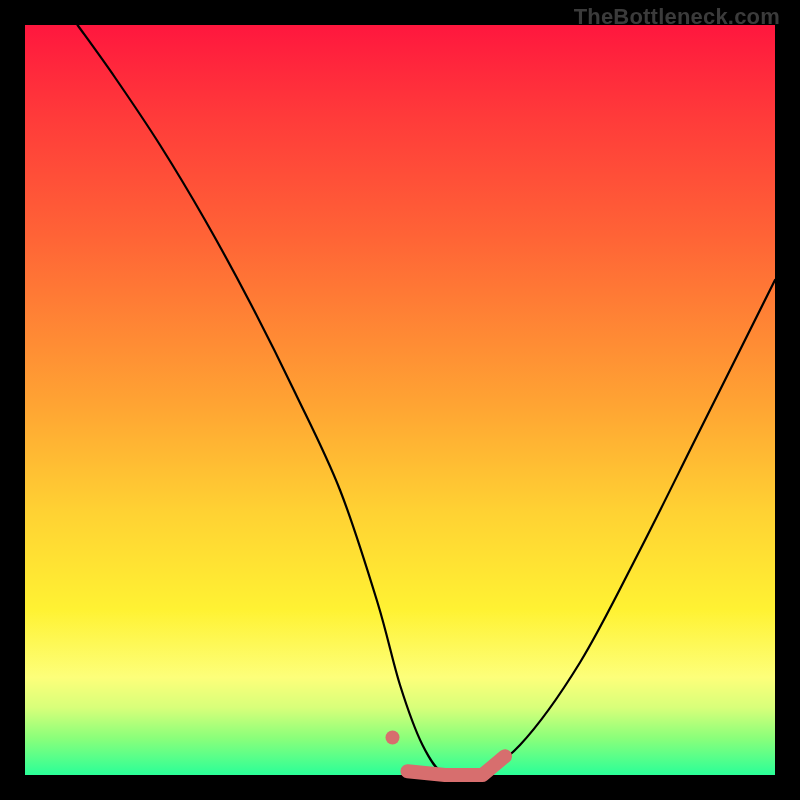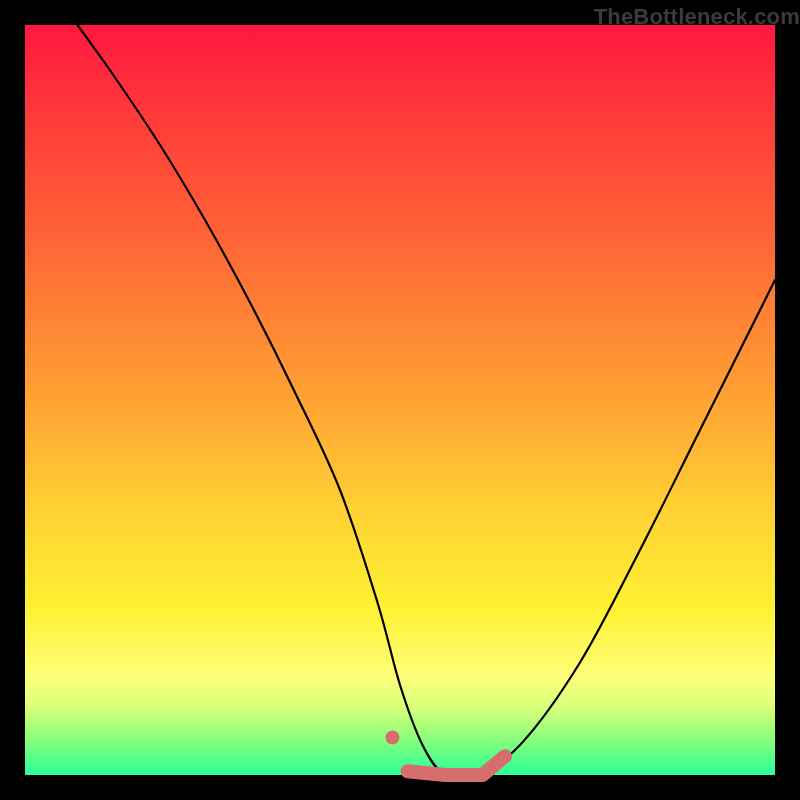--- a/index.html
+++ b/index.html
@@ -27,21 +27,21 @@
       #fff233 78%,
       #fdff7a 87%,
       #d8ff7a 91%,
       #8cff7a 95%,
       #2aff98 100%
     );
   }
   .watermark {
     position: absolute;
     top: 4px;
-    right: 0;
+    right: 20px;
     color: #3b3b3b;
     font-size: 22px;
     font-weight: 600;
     letter-spacing: 0.2px;
     user-select: none;
   }
   svg.plot {
     position: absolute;
     left: 0;
     top: 0;

